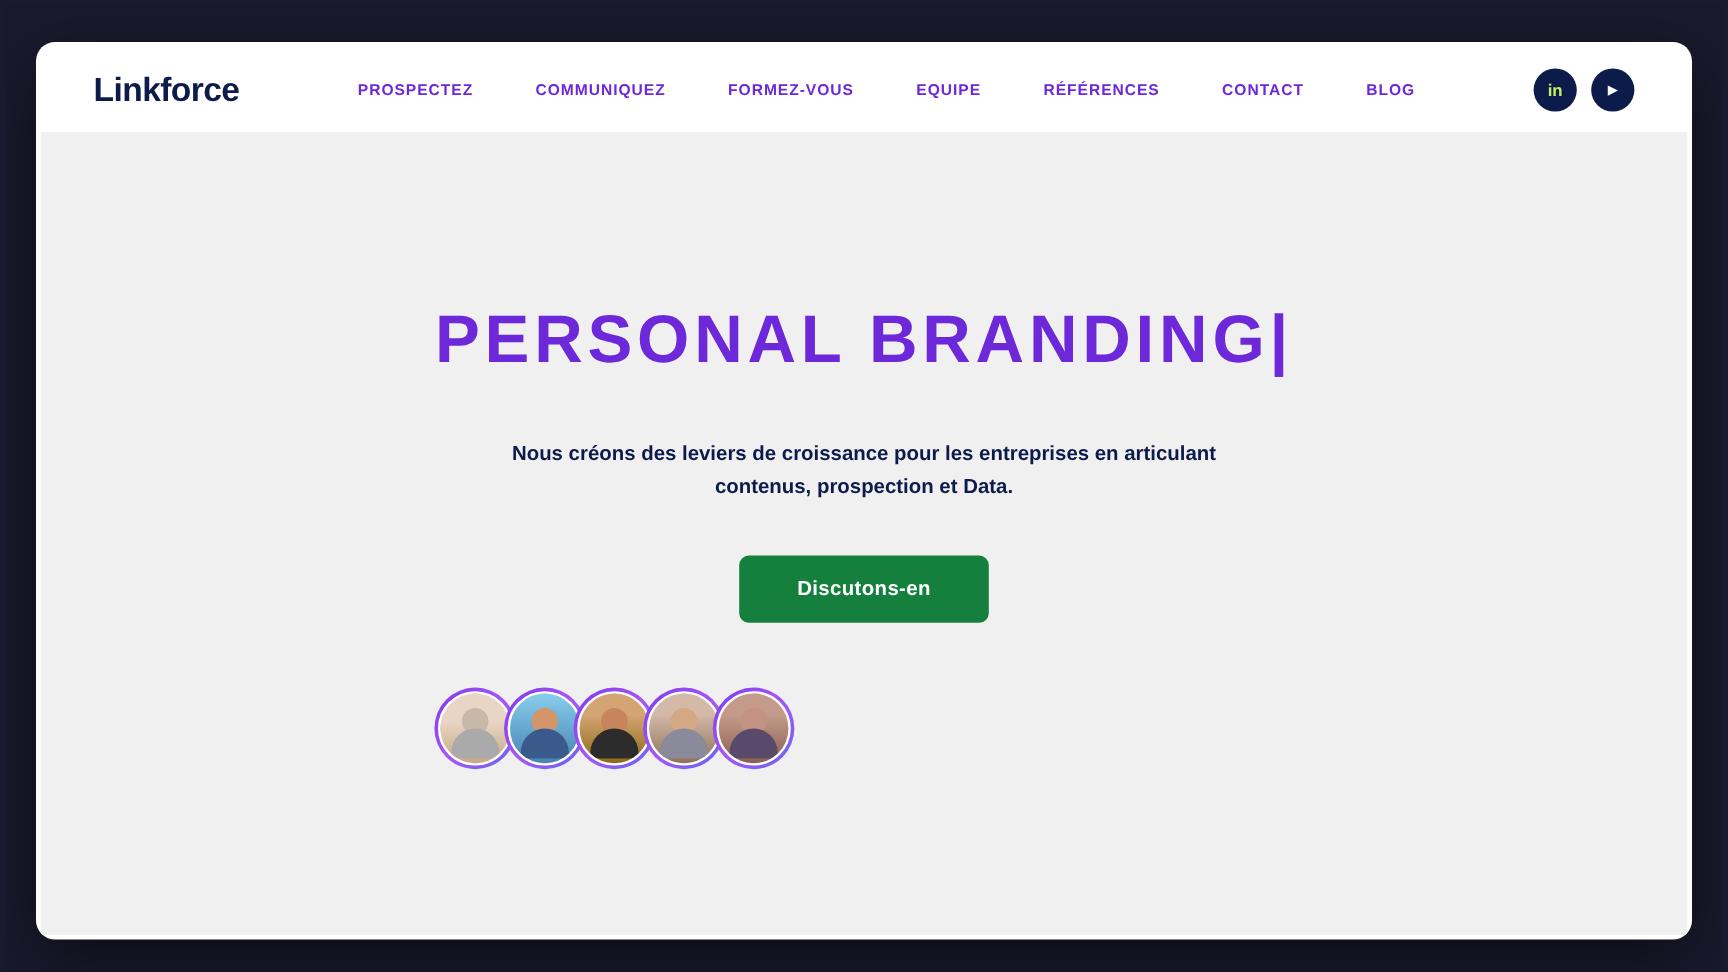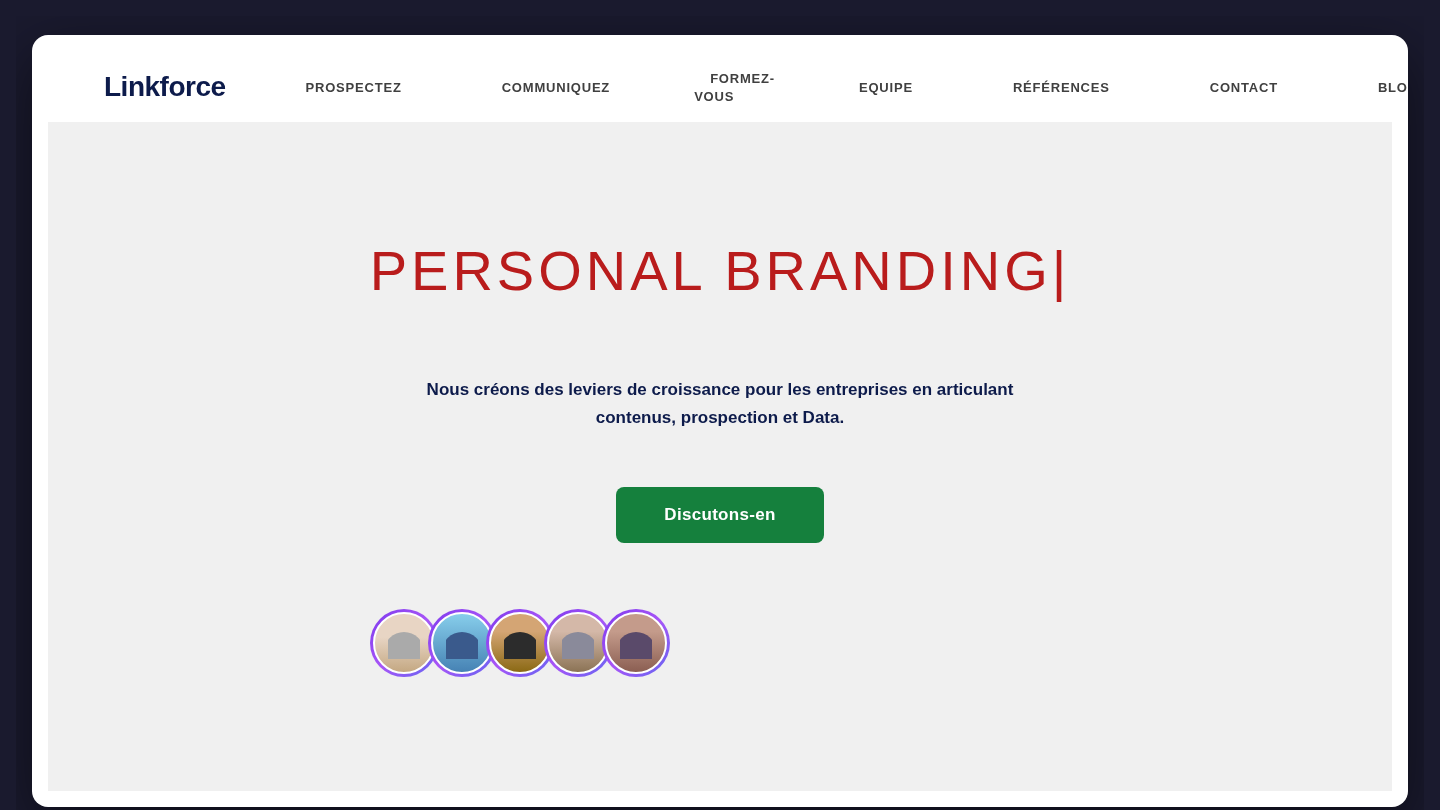--- a/index.html
+++ b/index.html
@@ -1,15 +1,15 @@
 <!DOCTYPE html>
 <html><head>
   <meta charset="utf-8">
   <style>
-    * { margin: 0; padding: 16px; box-sizing: border-box; }
+    * { margin: 0; padding: 4px; box-sizing: border-box; }
 
     body {
       background: #1a1a2e;
       display: flex;
       align-items: center;
       justify-content: center;
       min-height: 100vh;
       font-family: -apple-system, BlinkMacSystemFont, 'Segoe UI', sans-serif;
     }
 
@@ -42,21 +42,21 @@
 
     .nav-links {
       display: flex;
       align-items: center;
       gap: 36px;
       list-style: none;
     }
 
     .nav-links li a {
       text-decoration: none;
-      color: #404040;
+      color: #6d28d9;
       font-size: 13px;
       font-weight: 600;
       letter-spacing: 0.8px;
       text-transform: uppercase;
     }
 
     .nav-icons {
       display: flex;
       gap: 12px;
       align-items: center;
@@ -67,21 +67,21 @@
       height: 36px;
       border-radius: 50%;
       display: flex;
       align-items: center;
       justify-content: center;
       cursor: pointer;
     }
 
     .social-icon.linkedin {
       background: #0d1b4b;
-      color: #0ea5e9;
+      color: #bef264;
       font-size: 14px;
       font-weight: 700;
     }
 
     .social-icon.youtube {
       background: #0d1b4b;
       color: white;
       font-size: 11px;
     }
 
@@ -106,22 +106,22 @@
       font-weight: 300;
       color: #4a5568;
       letter-spacing: 8px;
       text-transform: uppercase;
       line-height: 1.2;
       margin-bottom: 4px;
     }
 
     .hero-title-bold {
       font-size: 56px;
-      font-weight: 400;
-      color: #b91c1c;
+      font-weight: 700;
+      color: #6d28d9;
       letter-spacing: 4px;
       text-transform: uppercase;
       line-height: 1.2;
       margin-bottom: 40px;
     }
 
     .hero-subtitle {
       font-size: 17px;
       font-weight: 600;
       color: #0d1b4b;

